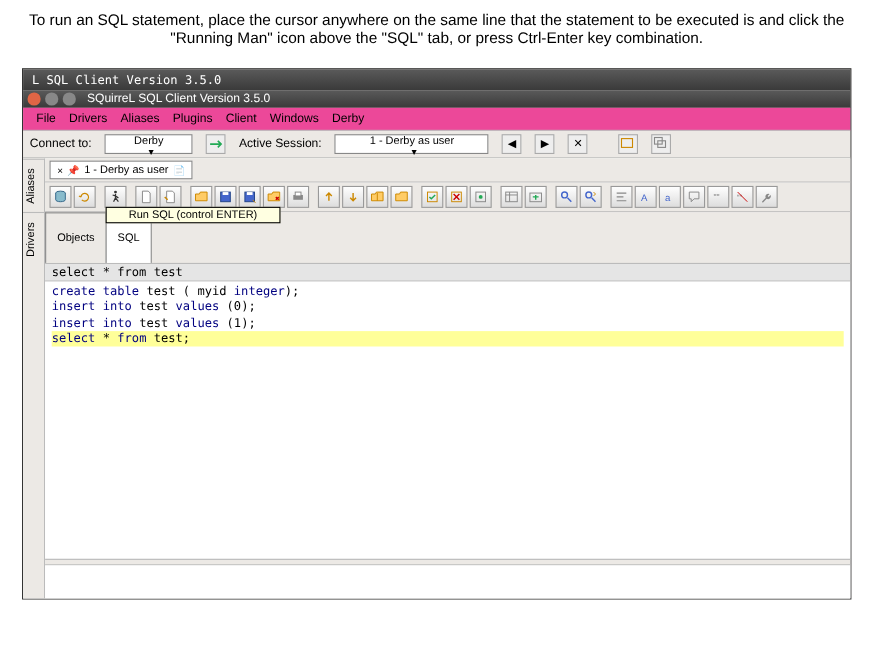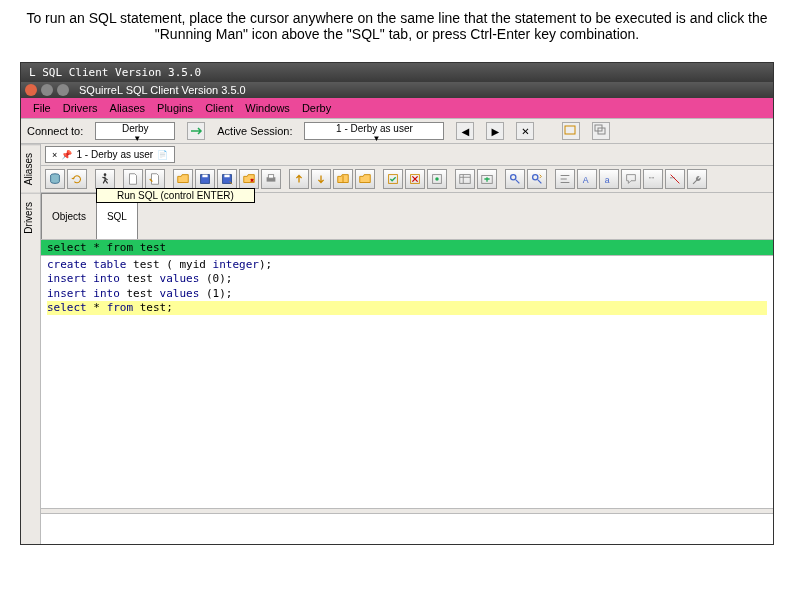--- a/index.html
+++ b/index.html
@@ -28,21 +28,21 @@
 .doc-tab { background: #fff; border: 1px solid #888; font-size: 10px; padding: 2px 6px; display: inline-flex; align-items: center; gap: 4px; }
 .doc-close { font-size: 9px; cursor: pointer; }
 .icon-toolbar { background: #ece9e5; border-bottom: 1px solid #bbb; padding: 3px 4px; display: flex; gap: 2px; flex-wrap: nowrap; }
 .ibtn { width: 20px; height: 20px; border: 1px solid #999; background: linear-gradient(#fefefe, #ddd); display: inline-flex; align-items: center; justify-content: center; font-size: 11px; cursor: pointer; position: relative; }
 .ibtn svg { width: 14px; height: 14px; }
 .sep { width: 4px; }
 .sub-tabs { background: #ece9e5; border-bottom: 1px solid #bbb; display: flex; font-size: 10px; }
 .sub-tab { padding: 17px 10px; border: 1px solid #888; border-bottom: none; background: #ece9e5; cursor: pointer; margin-right: -1px; }
 .sub-tab.active { background: #fff; }
 .tooltip-box { position: absolute; top: 18px; left: 0; background: #ffffe1; border: 1px solid #000; font-size: 10px; padding: 1px 20px; white-space: nowrap; z-index: 10; }
-.query-line { background: #22c55e; border-bottom: 1px solid #bbb; font-family: monospace; font-size: 11px; padding: 1px 6px; }
+.query-line { background: #e5e5e5; border-bottom: 1px solid #bbb; font-family: monospace; font-size: 11px; padding: 1px 6px; }
 .code-area { background: #fff; flex: 1; font-family: monospace; font-size: 11px; padding: 2px 6px; overflow: auto; }
 .code-line { white-space: pre; line-height: 1.3; }
 .highlight { background: #ffff99; }
 .kw { color: #000080; }
 .splitter { height: 6px; background: #ece9e5; border-top: 1px solid #bbb; border-bottom: 1px solid #bbb; cursor: row-resize; }
 .bottom-pane { height: 30px; background: #fff; }
 .running-man { position: relative; }
 </style>
 </head>
 <body>

